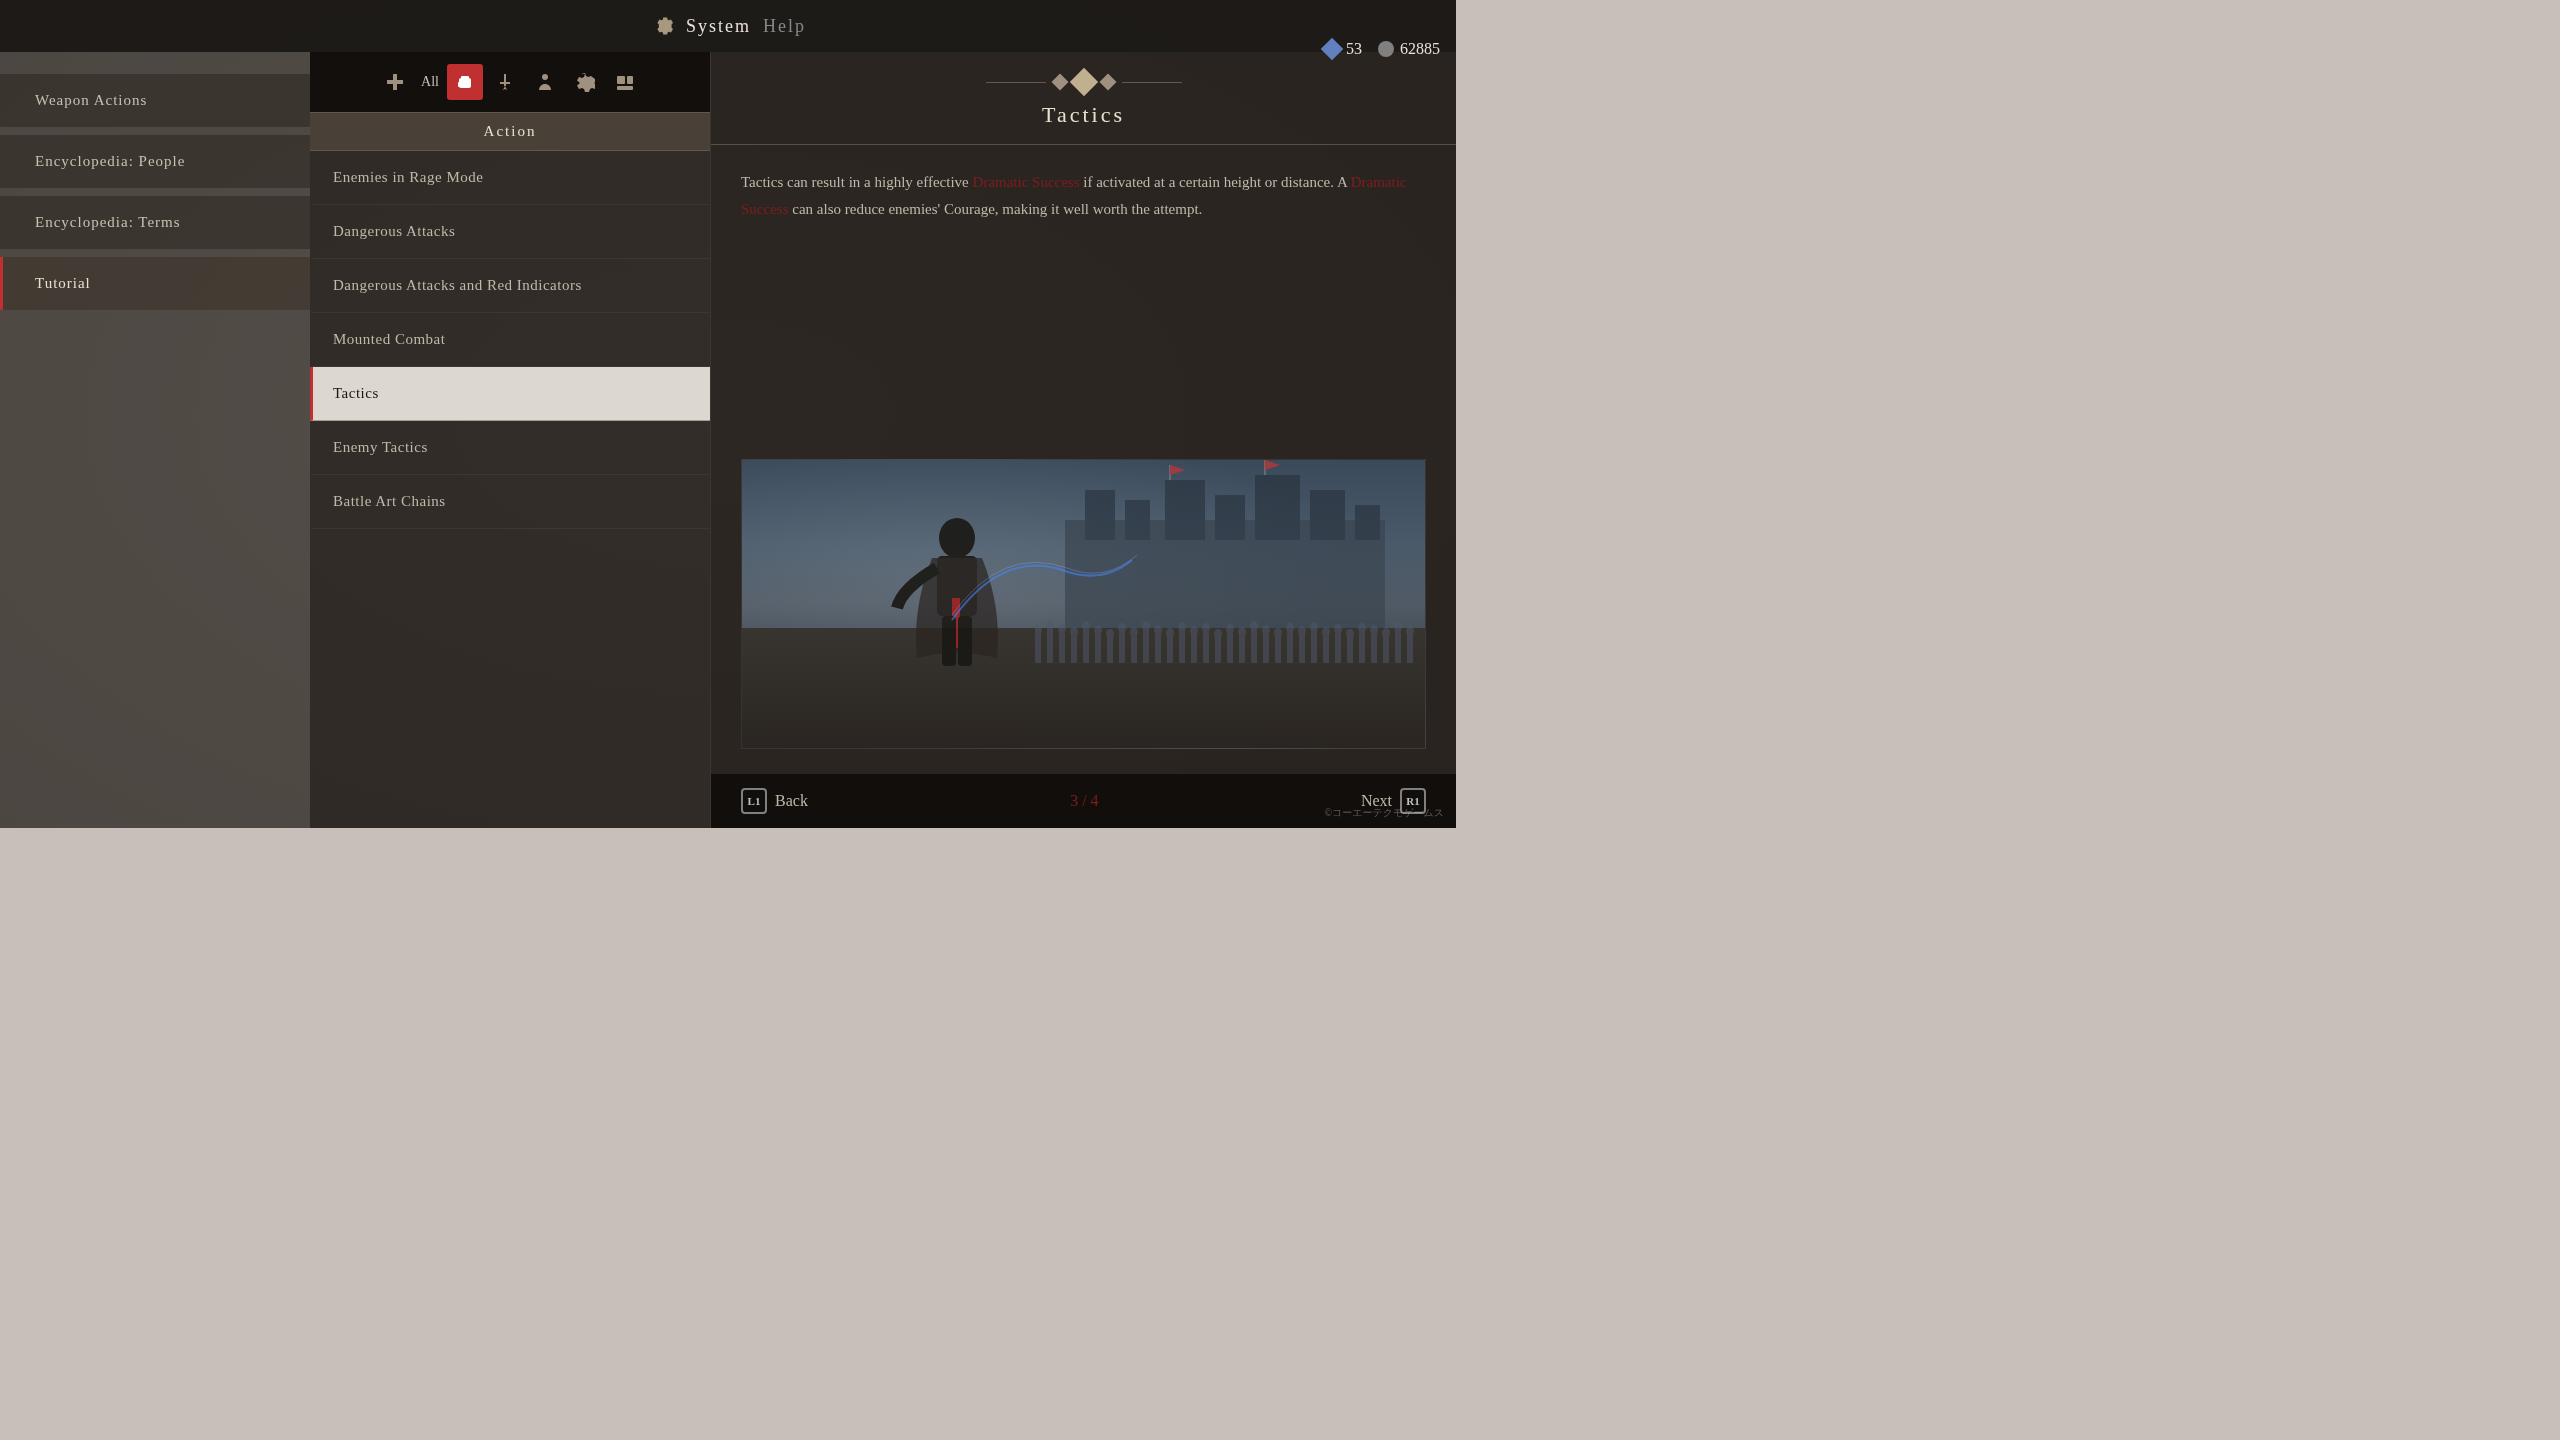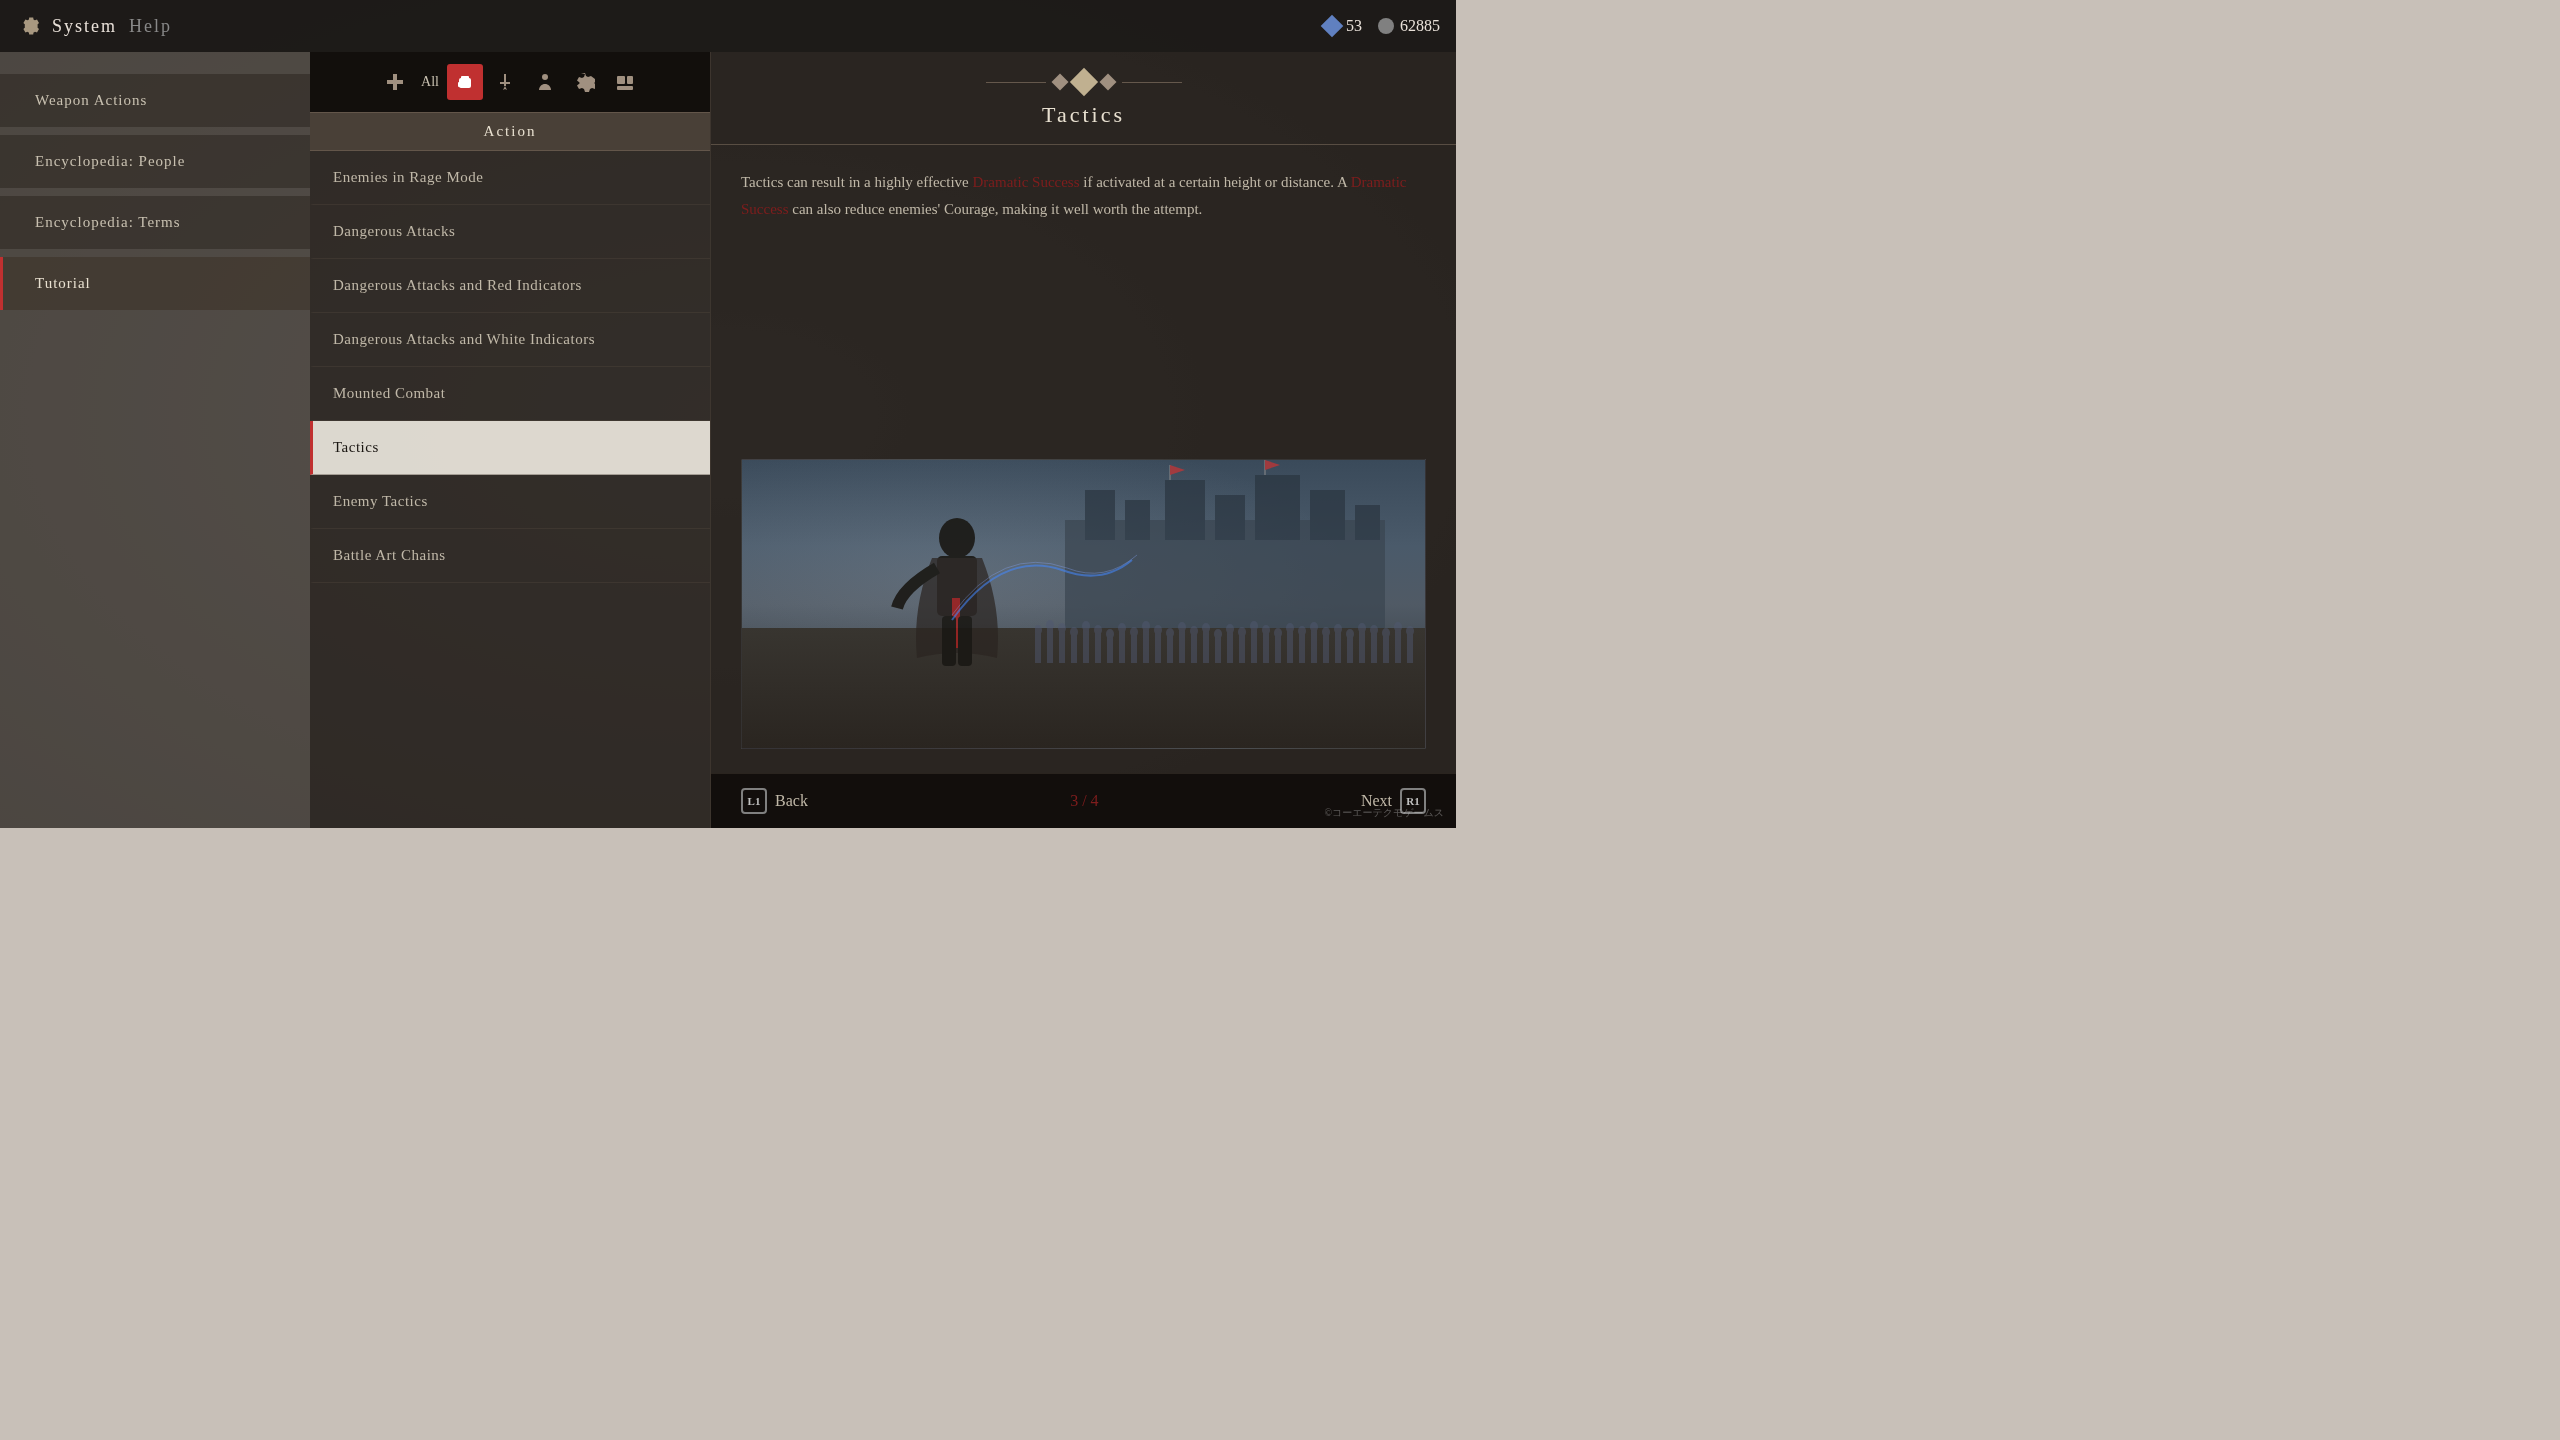--- a/index.html
+++ b/index.html
@@ -27,20 +27,21 @@
       position: absolute;
       top: 0;
       left: 0;
       right: 0;
       height: 52px;
       background: rgba(20, 18, 16, 0.95);
       display: flex;
       align-items: center;
       padding: 12px 16px;
       z-index: 10;
+      flex-direction: column;
     }
 
     .top-bar-left {
       display: flex;
       align-items: center;
       gap: 8px;
     }
 
     .gear-icon {
       width: 28px;
@@ -466,23 +467,20 @@
 
     <div class="list-container">
       <div class="list-item">
         <span>Enemies in Rage Mode</span>
       </div>
       <div class="list-item">
         <span>Dangerous Attacks</span>
       </div>
       <div class="list-item">
         <span>Dangerous Attacks and Red Indicators</span>
-      </div>
-      <div class="list-item">
-        <span>Dangerous Attacks and White Indicators</span>
       </div>
       <div class="list-item">
         <span>Mounted Combat</span>
       </div>
       <div class="list-item selected">
         <span>Tactics</span>
       </div>
       <div class="list-item">
         <span>Enemy Tactics</span>
       </div>

